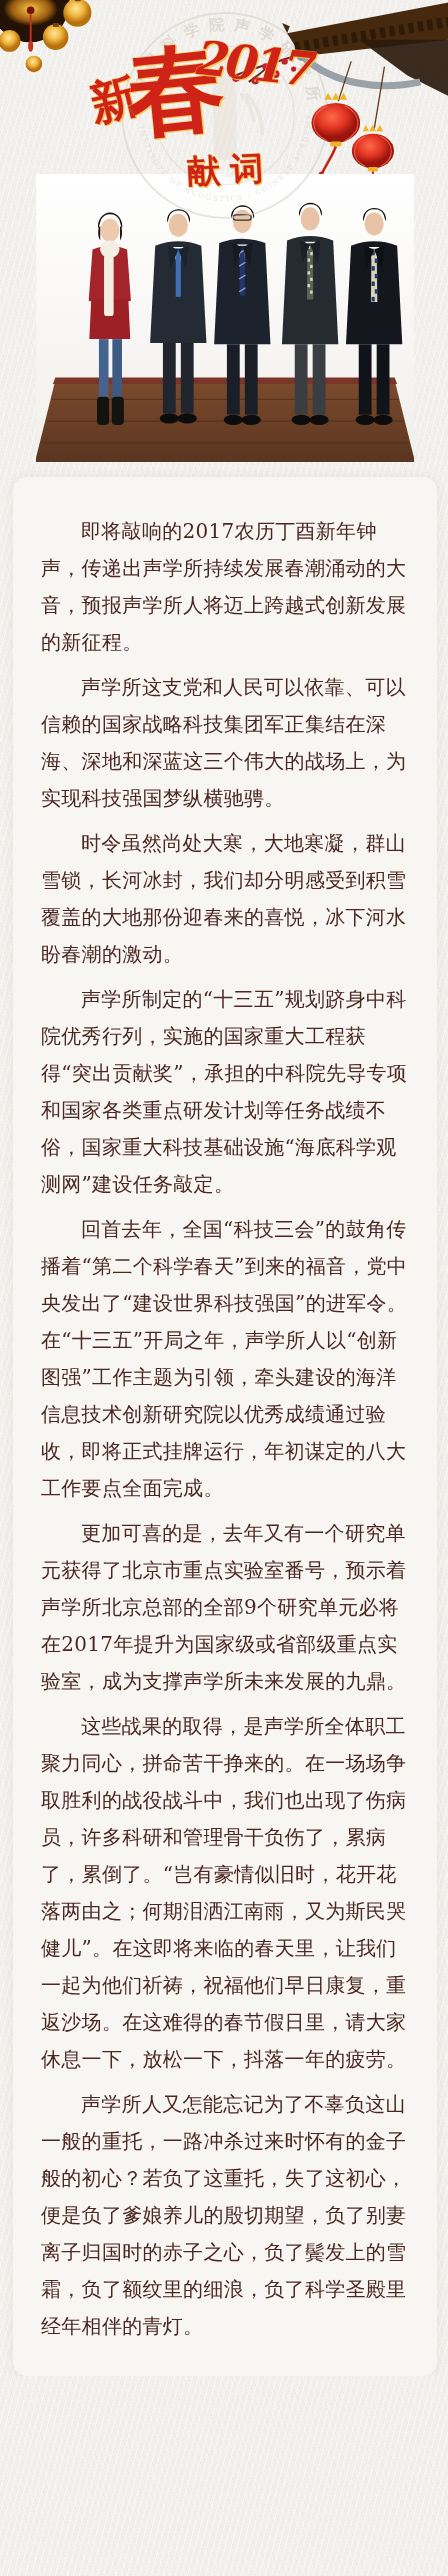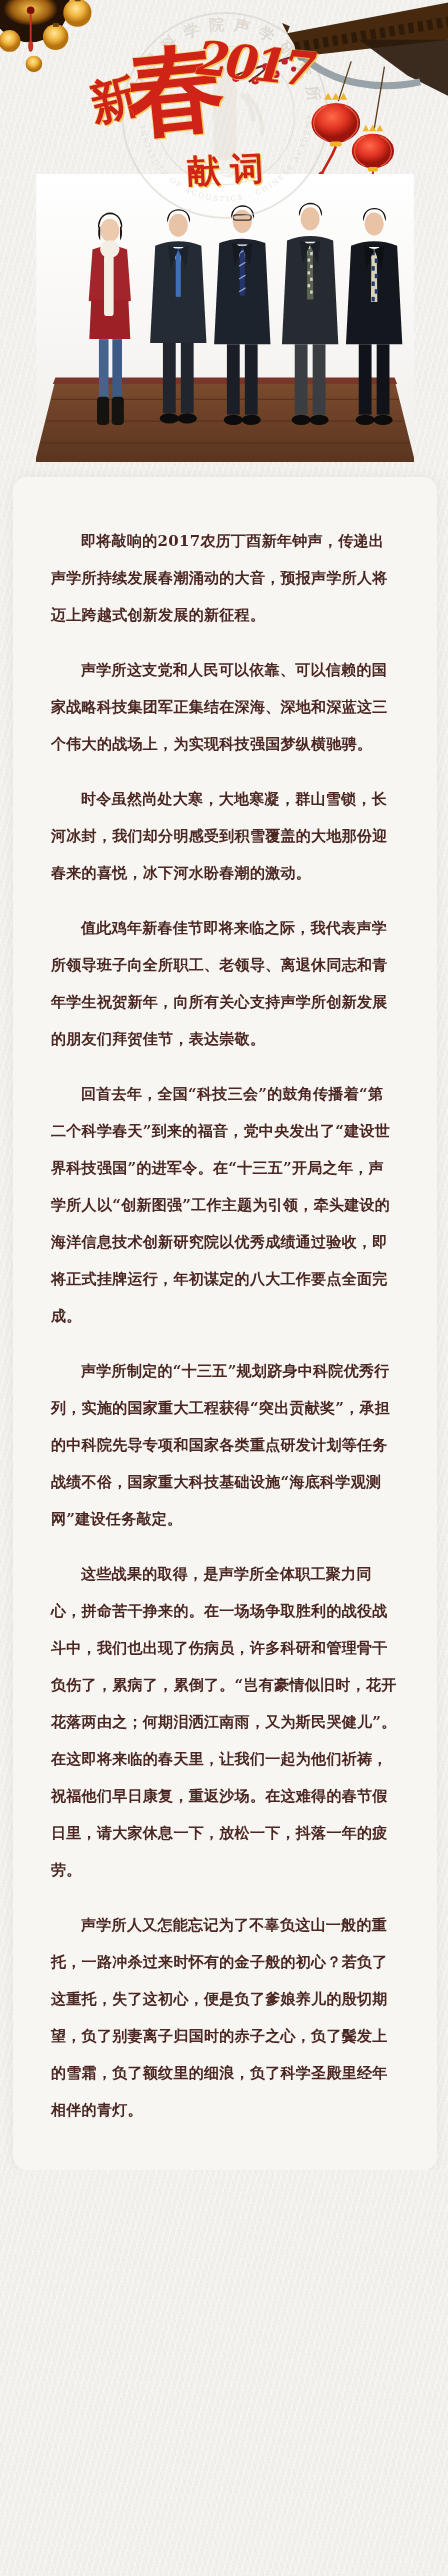--- a/index.html
+++ b/index.html
@@ -29,22 +29,22 @@
   .t-xianci{left:187px;top:153px;font-size:33px;letter-spacing:10.3px;transform:rotate(-3deg);}
 
   
   .photo{position:relative;height:288px;z-index:1;}
   .photo svg{display:block;margin:0 auto;}
 
   
   .panel{position:relative;width:383px;margin:15.4px auto 0;background:#f8f6f2;
     border-radius:14px;box-shadow:0 0 10.3px rgba(80,60,40,.08);
     padding:28px 20.5px 23px;z-index:2;}
-  .panel p{margin:18px;text-indent:2em;font-size:15px;line-height:37px;
-    color:#4b2723;font-weight:700;letter-spacing:0.3px;}
+  .panel p{margin:8px;text-indent:2em;font-size:20px;line-height:37px;
+    color:#4b2723;font-weight:400;letter-spacing:0.3px;}
 </style>
 </head>
 <body>
 
 <div class="page">
 
   <header class="hero">
 
     <svg class="seal" width="269" height="276" viewBox="0 0 420 430">
       <circle cx="210" cy="200" r="160" fill="none" stroke="#d6d0c7" stroke-width="3"></circle>
@@ -272,23 +272,23 @@
         <ellipse cx="542" cy="384" rx="15" ry="8" fill="#0c0c0c"></ellipse>
       </g>
     </svg>
   </section>
 
   <main class="panel">
     <article>
       <p>即将敲响的2017农历丁酉新年钟声，传递出声学所持续发展春潮涌动的大音，预报声学所人将迈上跨越式创新发展的新征程。</p>
       <p>声学所这支党和人民可以依靠、可以信赖的国家战略科技集团军正集结在深海、深地和深蓝这三个伟大的战场上，为实现科技强国梦纵横驰骋。</p>
       <p>时令虽然尚处大寒，大地寒凝，群山雪锁，长河冰封，我们却分明感受到积雪覆盖的大地那份迎春来的喜悦，冰下河水盼春潮的激动。</p>
-      <p>值此鸡年新春佳节即将来临之际，我代表声学所领导班子向全所职工、老领导、离退休同志和青年学生祝贺新年，向所有关心支持声学所创新发展的朋友们拜贺佳节，表达崇敬。</p>
+      <p>声学所制定的“十三五”规划跻身中科院优秀行列，实施的国家重大工程获得“突出贡献奖”，承担的中科院先导专项和国家各类重点研发计划等任务战绩不俗，国家重大科技基础设施“海底科学观测网”建设任务敲定。</p>
       <p>回首去年，全国“科技三会”的鼓角传播着“第二个科学春天”到来的福音，党中央发出了“建设世界科技强国”的进军令。在“十三五”开局之年，声学所人以“创新图强”工作主题为引领，牵头建设的海洋信息技术创新研究院以优秀成绩通过验收，即将正式挂牌运行，年初谋定的八大工作要点全面完成。</p>
-      <p>声学所制定的“十三五”规划跻身中科院优秀行列，实施的国家重大工程获得“突出贡献奖”，承担的中科院先导专项和国家各类重点研发计划等任务战绩不俗，国家重大科技基础设施“海底科学观测网”建设任务敲定。</p>
+      <p>更加可喜的是，去年又有一个研究单元获得了北京市重点实验室番号，预示着声学所北京总部的全部9个研究单元必将在2017年提升为国家级或省部级重点实验室，成为支撑声学所未来发展的九鼎。</p>
       <p>这些战果的取得，是声学所全体职工聚力同心，拼命苦干挣来的。在一场场争取胜利的战役战斗中，我们也出现了伤病员，许多科研和管理骨干负伤了，累病了，累倒了。“岂有豪情似旧时，花开花落两由之；何期泪洒江南雨，又为斯民哭健儿”。在这即将来临的春天里，让我们一起为他们祈祷，祝福他们早日康复，重返沙场。在这难得的春节假日里，请大家休息一下，放松一下，抖落一年的疲劳。</p>
       <p>声学所人又怎能忘记为了不辜负这山一般的重托，一路冲杀过来时怀有的金子般的初心？若负了这重托，失了这初心，便是负了爹娘养儿的殷切期望，负了别妻离子归国时的赤子之心，负了鬓发上的雪霜，负了额纹里的细浪，负了科学圣殿里经年相伴的青灯。</p>
 
     </article>
 
   </main>
 
 </div>
 
 

